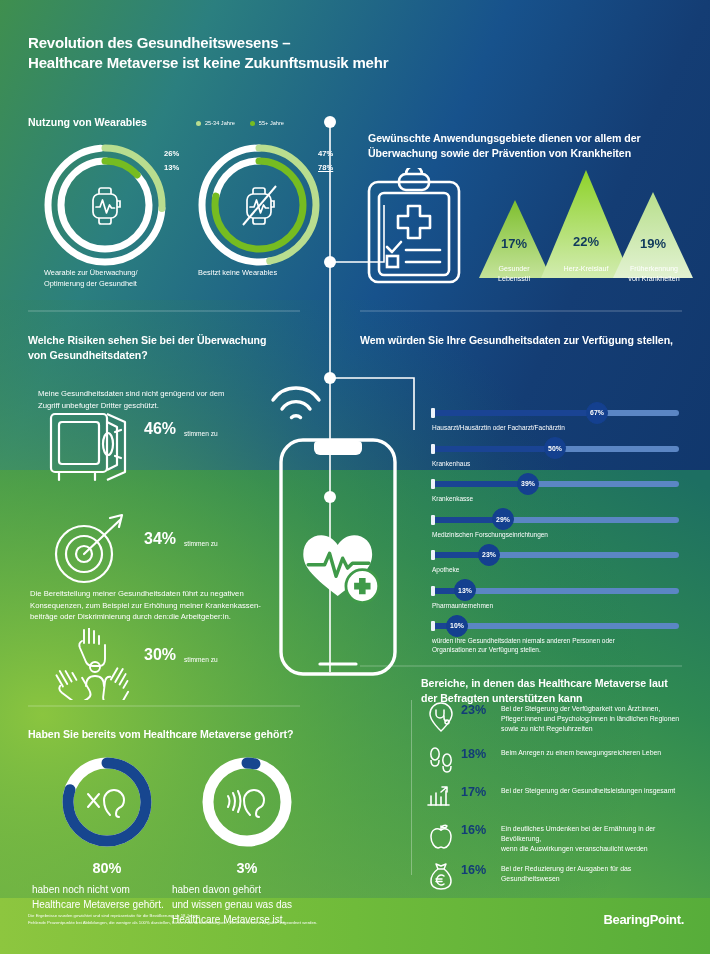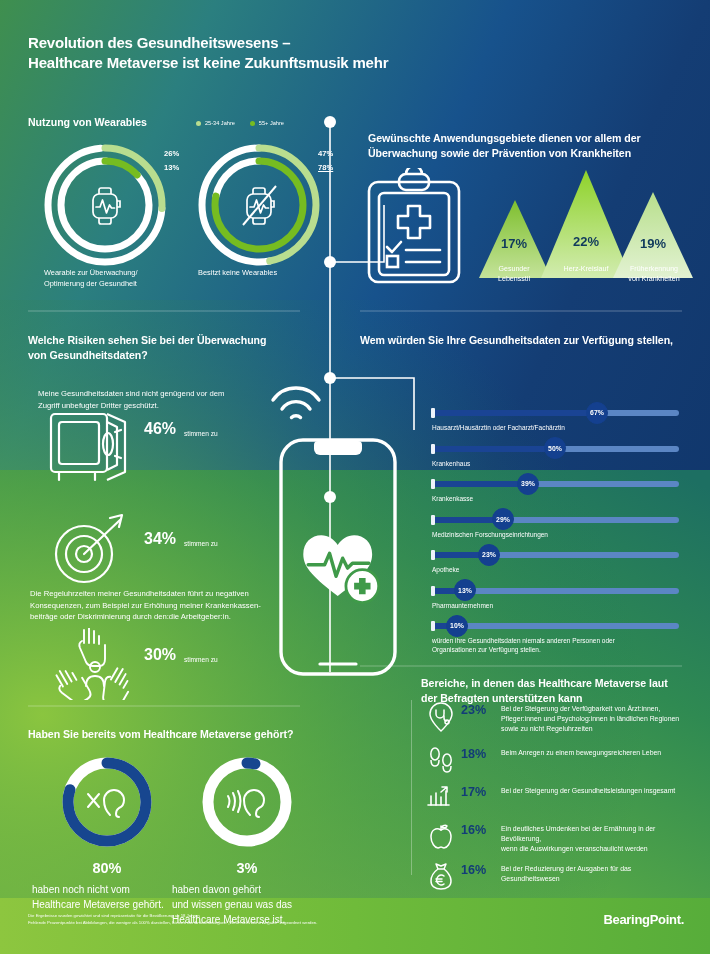--- a/index.html
+++ b/index.html
@@ -322,21 +322,21 @@
       <circle cx="36" cy="42" r="18"></circle>
       <circle cx="36" cy="42" r="8"></circle>
       <line x1="36" y1="42" x2="72" y2="8" stroke-linecap="round"></line>
       <path d="M62 6 l12 -3 l-3 12" stroke-linejoin="round" stroke-linecap="round"></path>
     </g>
   </svg>
   <span class="abs risk-pct" style="left:144px;top:530px;">34%</span>
   <span class="abs risk-sub" style="left:184px;top:540px;">stimmen zu</span>
 
   <div class="abs body-text" style="left:30px;top:588px;width:275px;">
-    <div>Die Regeluhrzeiten meiner Gesundheitsdaten führt zu negativen</div>
+    <div>Die Bereitstellung meiner Gesundheitsdaten führt zu negativen</div>
     <div>Konsequenzen, zum Beispiel zur Erhöhung meiner Krankenkassen-</div>
     <div>beiträge oder Diskriminierung durch den:die Arbeitgeber:in.</div>
   </div>
   <svg class="abs" style="left:50px;top:628px;" width="86" height="72" viewBox="0 0 86 72">
     <g fill="none" stroke="#ffffff" stroke-width="1.9" stroke-linejoin="round" stroke-linecap="round">
       <g transform="translate(26,0)">
         <path d="M8 2 v13 M13 0 v15 M18 3 v12 M23 8 v8"></path>
         <path d="M6 13 q-4 2 -2 7 l6 14 q2 4 7 4 h6 q6 0 6 -7 v-14"></path>
       </g>
       <g transform="translate(36,34)">

